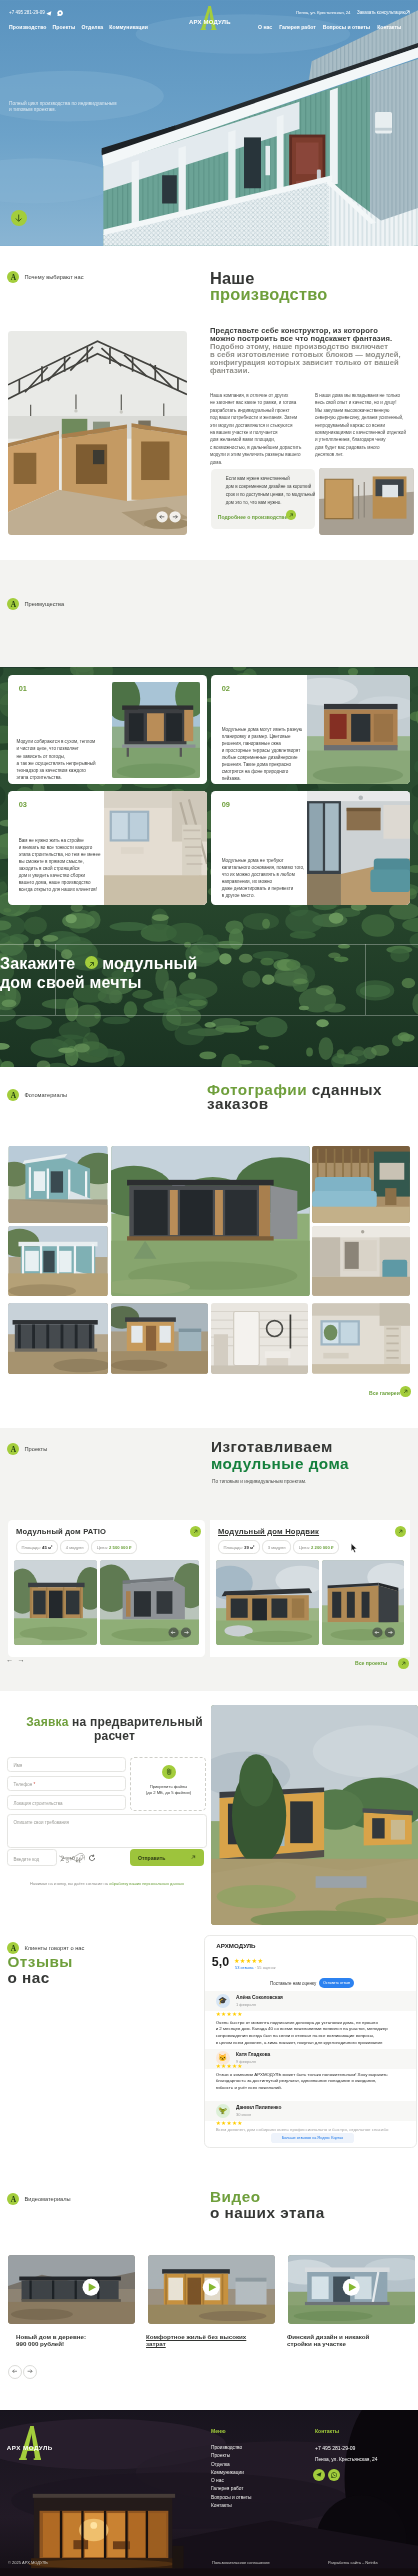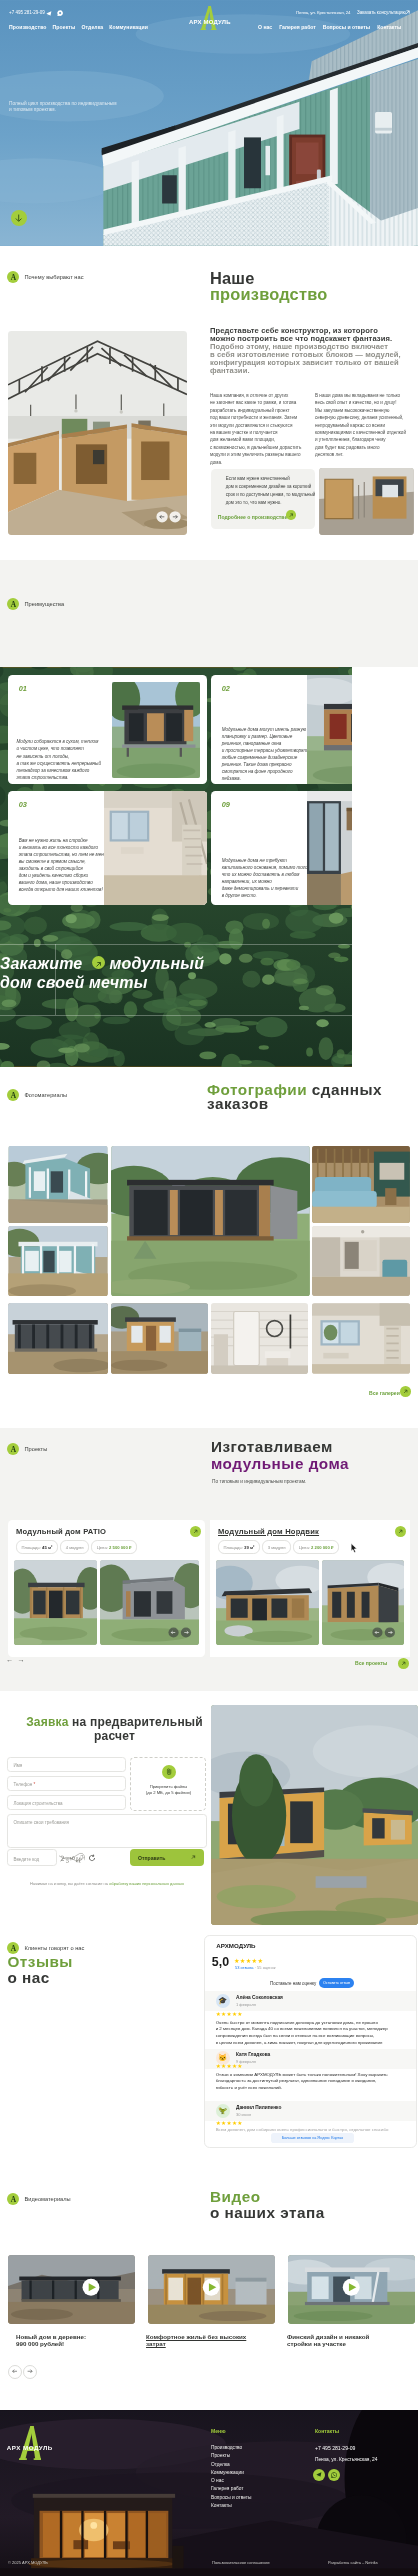--- a/index.html
+++ b/index.html
@@ -231,21 +231,21 @@
 
 <div class="abs" id="advantages" style="left:0;top:560px;width:418px;height:107px;background:#f3f3f1;">
 
   <div class="lbl" style="left:7.4px;top:38px;">
     <div class="dot" style="width:12px;height:12px;">А</div>
         <div class="t">Преимущества</div>
   </div>
 
 </div>
 
-<div class="abs" id="forest" style="left:0;top:667px;width:352px;height:400px;background:#a16207;overflow:hidden;font-style:italic;">
+<div class="abs" id="forest" style="left:0;top:667px;width:418px;height:400px;background:#0f172a;overflow:hidden;">
 
   <svg class="abs" style="left:0;top:0;" width="418" height="400" viewBox="0 0 740 707">
     <defs>
           <linearGradient id="fg" x1="0" y1="0" x2="0" y2="1">
       <stop offset="0" stop-color="#2b4e32"></stop>
             <stop offset="0.5" stop-color="#29492e"></stop>
             <stop offset="1" stop-color="#1a3322"></stop>
     </linearGradient>
         </defs>
     <rect width="740" height="707" fill="url(#fg)"></rect>
@@ -865,21 +865,21 @@
   </div>
 </div>
 
 <div class="abs" id="projects" style="left:0;top:1428px;width:418px;height:263px;background:#f3f3f1;">
 
   <div class="lbl" style="left:7.4px;top:15.3px;">
     <div class="dot" style="width:12px;height:12px;">А</div>
         <div class="t">Проекты</div>
   </div>
 
-  <h2 class="abs" style="left:211px;top:10.2px;font-size:15.3px;line-height:17px;font-weight:bold;color:#363836;letter-spacing:0.5px;">Изготавливаем<br><span style="color:#701a75;">модульные дома</span></h2>
+  <h2 class="abs" style="left:211px;top:10.2px;font-size:15.3px;line-height:17px;font-weight:bold;color:#363836;letter-spacing:0.5px;">Изготавливаем<br><span style="color:#15803d;">модульные дома</span></h2>
 
   <p class="abs" style="left:212px;top:51px;font-size:4.8px;color:#4c4e4c;">По типовым и индивидуальным проектам.</p>
 
   <div class="abs" style="left:8px;top:92px;width:197px;height:137px;background:#fff;border-radius:4.5px;">
 
     <div class="abs" style="left:8px;top:6.8px;font-size:7.6px;font-weight:bold;color:#333533;letter-spacing:0.2px;">Модульный дом PATIO</div>
 
     <div class="abs gcirc" style="left:182px;top:6.2px;width:11.3px;height:11.3px;">
       <svg width="5.1" height="5.1" viewBox="0 0 9 9">
             <path d="M2 7 L7 2 M3 2 H7 V6" stroke="#2e4d14" stroke-width="1.2" fill="none"></path>

